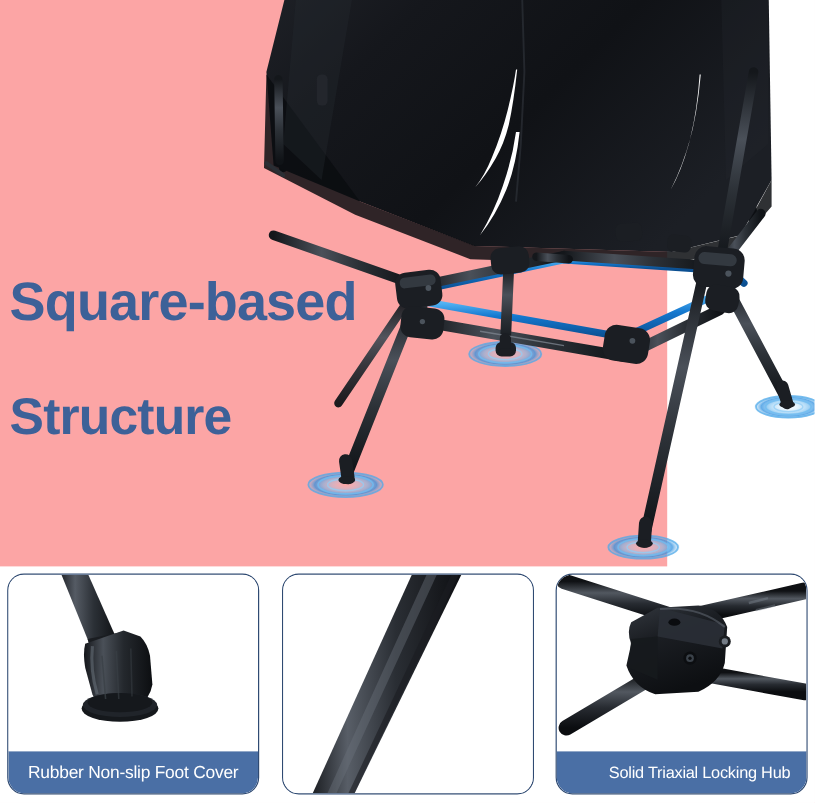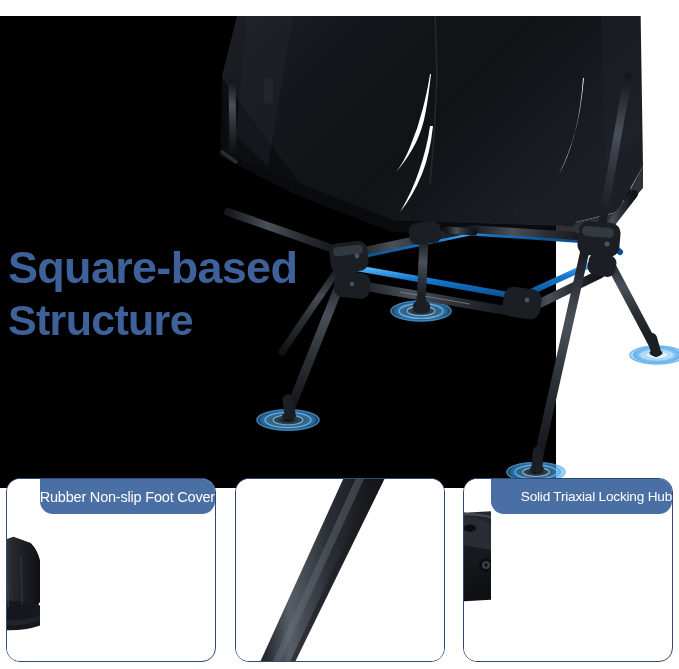--- a/index.html
+++ b/index.html
@@ -15,24 +15,24 @@
     position: relative;
     width: 679px;
     height: 669px;
     background: #ffffff;
     overflow: hidden;
   }
 
   
   #hero {
     position: absolute;
-    left: 0; top: 16px;
+    left: 0; top: 0;
     width: 556px;
     height: 472px;
-    background: #000000;
+    background: #fca5a5;
   }
   #chair-svg {
     position: absolute;
     left: 0; top: 0;
     width: 679px;
     height: 472px;
     display: block;
   }
 
   
@@ -46,21 +46,21 @@
   }
   .headline-line {
     font-family: "Liberation Sans", sans-serif;
     font-weight: bold;
     font-size: 45px;
     line-height: 53px;
     letter-spacing: -0.7px;
     color: #3d6198;
     white-space: nowrap;
   }
-  .headline-line.l2 { font-size: 43px; }
+  .headline-line.l2 { font-size: 43px; margin-top: 44px; }
 
   
   #panels {
     position: absolute;
     left: 0;
     top: 472px;
     width: 679px;
     height: 197px;
     display: flex;
     justify-content: space-between;
@@ -70,21 +70,21 @@
   .panel {
     position: relative;
     width: 210px;
     height: 184px;
     border: 1px solid #2f4a72;
     border-radius: 14px;
     background: #ffffff;
     box-sizing: border-box;
     overflow: hidden;
     display: flex;
-    flex-direction: row;
+    flex-direction: column;
   }
   .panel-media {
     position: relative;
     flex: 1 1 auto;
     background: #ffffff;
     overflow: hidden;
   }
   .panel-media svg {
     position: absolute;
     left: 0; top: 0;

